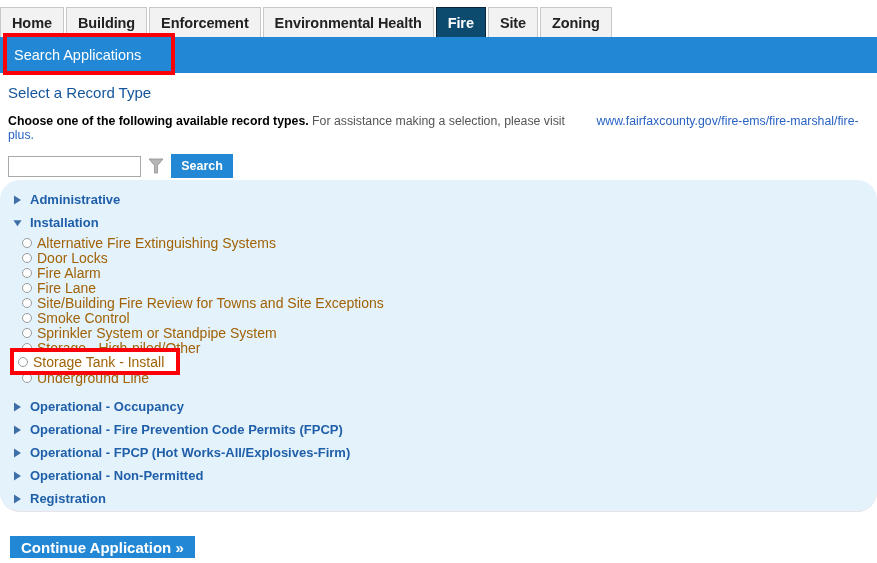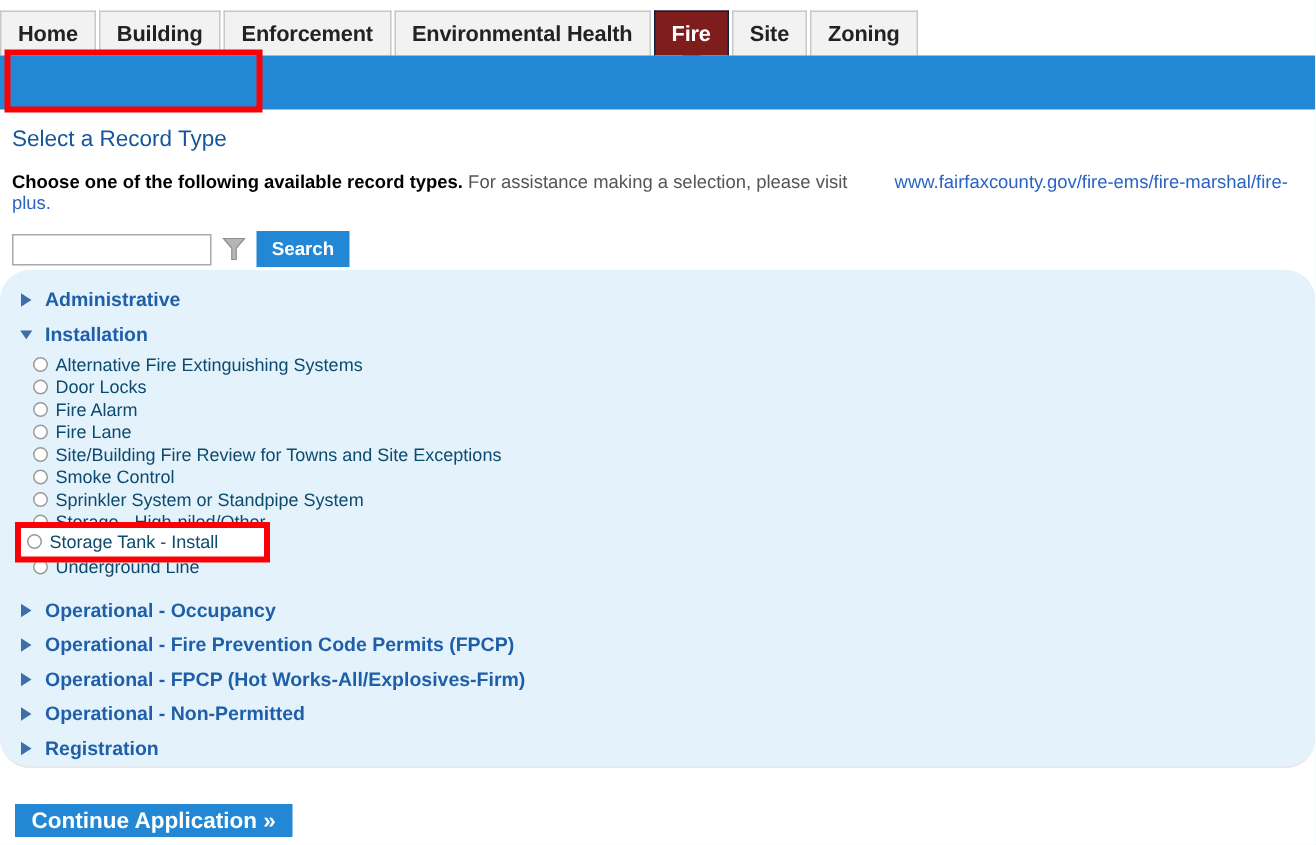--- a/index.html
+++ b/index.html
@@ -35,21 +35,21 @@
     background: #f2f2f2;
     border: 1px solid #c8c8c8;
     border-bottom: none;
     font-size: 14.5px;
     font-weight: bold;
     color: #222222;
     letter-spacing: -0.1px;
     white-space: nowrap;
   }
   .tab.active {
-    background: #7f1d1d;
+    background: #0c4a6e;
     border-color: #0c2340;
     color: #ffffff;
     position: relative;
   }
   .tab.active::after {
     content: "";
     position: absolute;
     left: 50%;
     bottom: -7px;
     margin-left: -6px;
@@ -159,22 +159,22 @@
     height: 15px;
   }
   .radio {
     width: 10px; height: 10px;
     border: 1px solid #9a9a9a;
     border-radius: 50%;
     background: #ffffff;
     flex: none;
   }
   .option-label {
-    font-size: 12px;
-    color: #0c4a6e;
+    font-size: 14px;
+    color: #a16207;
     white-space: nowrap;
   }
   .spacer-row { height: 9px; }
   .group-spaced { margin-top: 1px; }
 
   
   .continue-button {
     position: absolute;
     left: 10px; top: 536px;
     height: 22px;
@@ -220,20 +220,23 @@
       </div>
     <div class="tab">
         <span>Site</span>
       </div>
     <div class="tab">
         <span>Zoning</span>
       </div>
   </div>
 
   <div class="subnav">
+    <div class="subnav-item">
+      <span>Search Applications</span>
+    </div>
   </div>
 
   <div class="content">
 
     <div class="page-title">Select a Record Type</div>
 
     <div class="instruction">
       <b>Choose one of the following available record types.</b>
       <span class="muted">For assistance making a selection, please visit</span>
       <a href="#">www.fairfaxcounty.gov/fire-ems/fire-marshal/fire-plus.</a>

